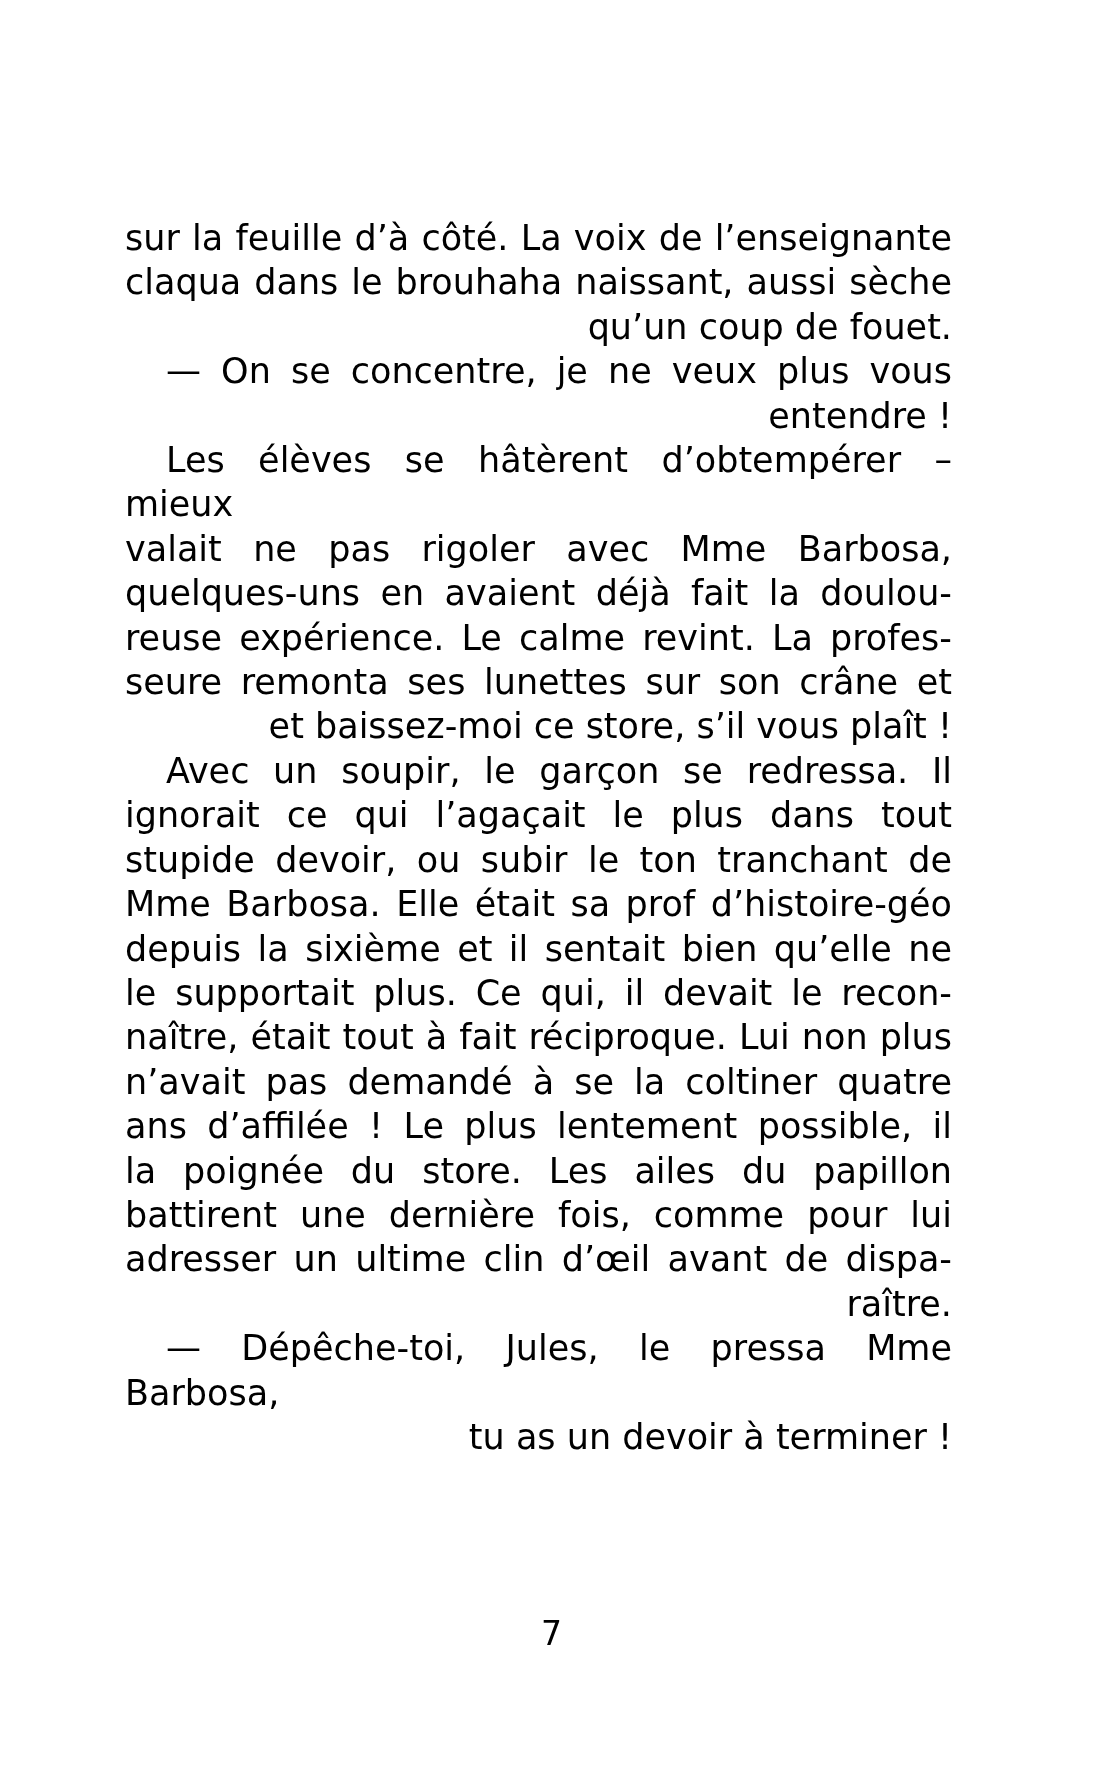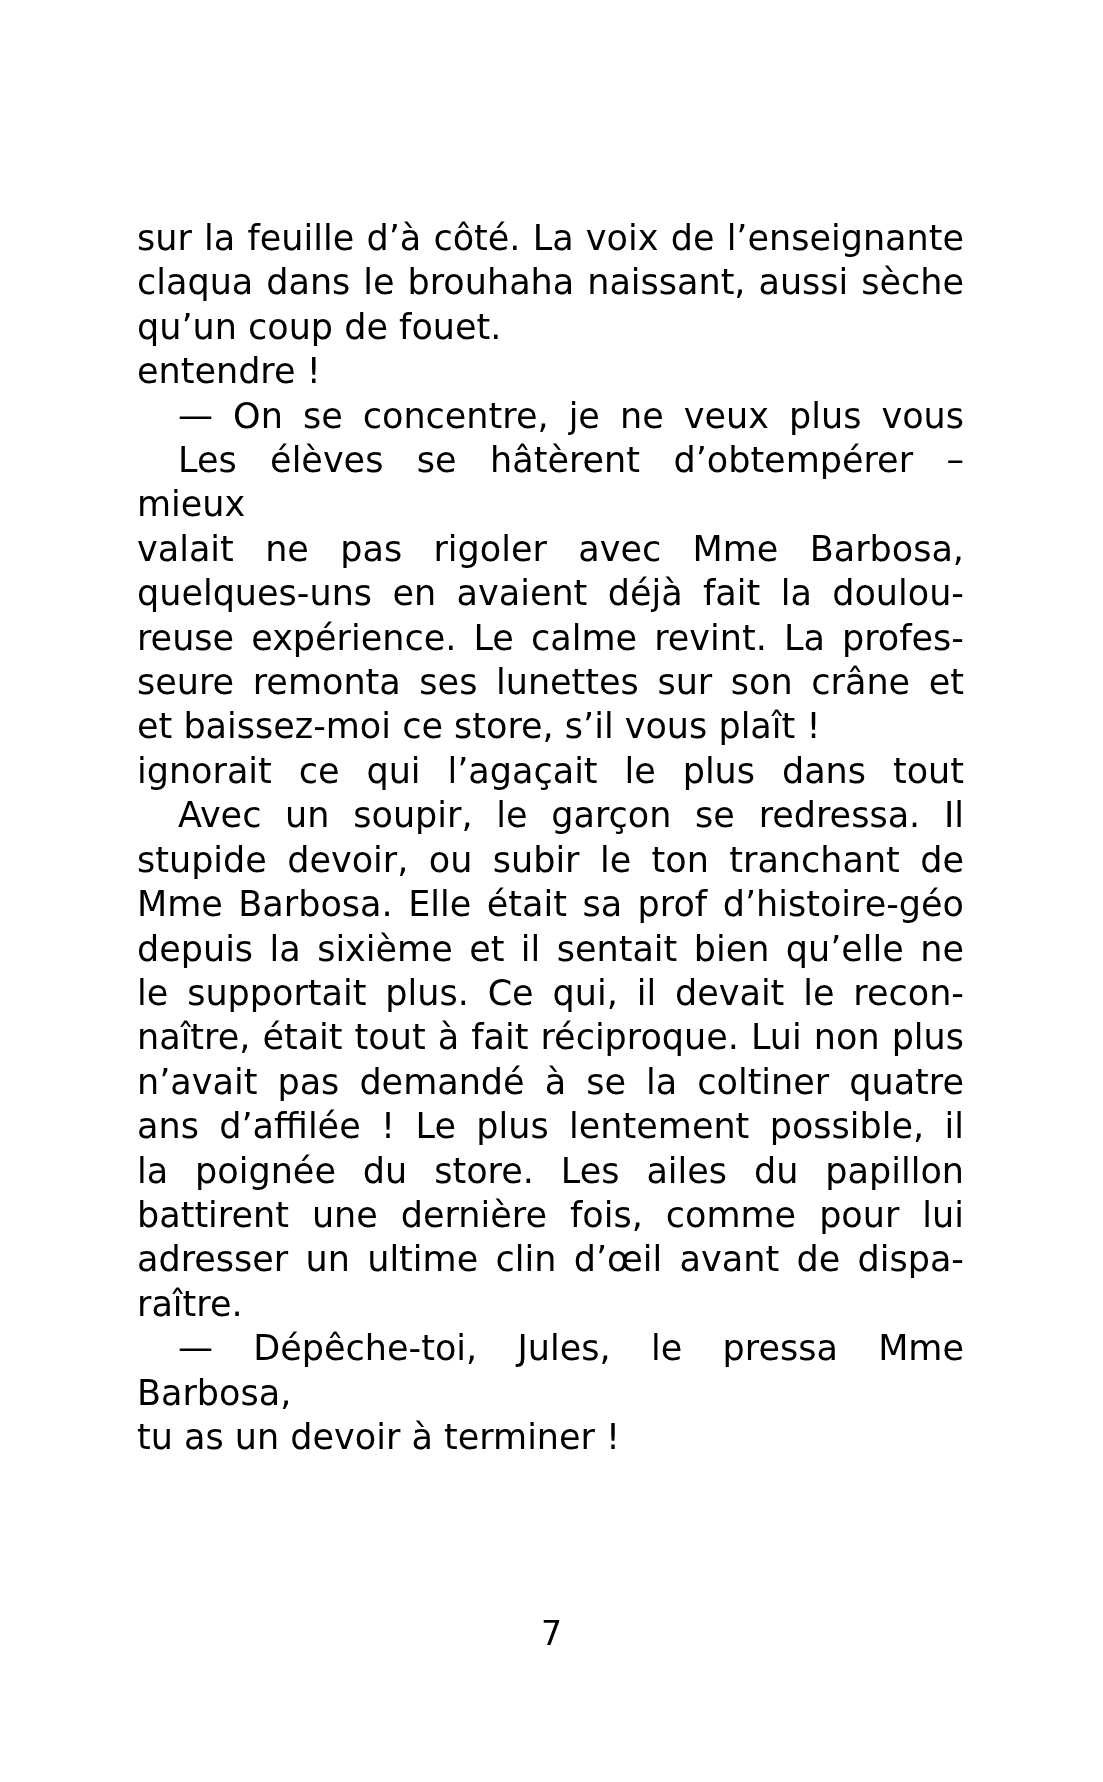--- a/index.html
+++ b/index.html
@@ -11,32 +11,32 @@
     position: relative;
     width: 1103px;
     height: 1782px;
     background: #ffffff;
     color: #000000;
     font-family: "DejaVu Sans", sans-serif;
     overflow: hidden;
   }
   .text-block {
     position: absolute;
-    left: 137px;
+    left: 125px;
     top: 216px;
     width: 827px;
     font-size: 35px;
     line-height: 44.4px;
   }
   .para {
     margin: 0;
     padding: 0;
   }
   .line {
-    text-align: left;
+    text-align: right;
   }
   .line.just {
     text-align: justify;
     text-align-last: justify;
   }
   .line.indent {
     text-indent: 41px;
   }
   .page-number {
     position: absolute;
@@ -52,36 +52,36 @@
 <body>
 
 <div class="page">
   <div class="text-block" id="text-block">
       <div class="para">
         <div class="line just">sur la feuille d’à côté. La voix de l’enseignante</div>
         <div class="line just">claqua dans le brouhaha naissant, aussi sèche</div>
         <div class="line">qu’un coup de fouet.</div>
       </div>
       <div class="para">
+        <div class="line just indent">— On se concentre, je ne veux plus vous</div>
         <div class="line">entendre !</div>
-        <div class="line just indent">— On se concentre, je ne veux plus vous</div>
       </div>
       <div class="para">
         <div class="line just indent">Les élèves se hâtèrent d’obtempérer – mieux</div>
         <div class="line just">valait ne pas rigoler avec Mme Barbosa,</div>
         <div class="line just">quelques-uns en avaient déjà fait la doulou-</div>
         <div class="line just">reuse expérience. Le calme revint. La profes-</div>
         <div class="line just">seure remonta ses lunettes sur son crâne et</div>
       </div>
       <div class="para">
         <div class="line">et baissez-moi ce store, s’il vous plaît !</div>
       </div>
       <div class="para">
+        <div class="line just indent">Avec un soupir, le garçon se redressa. Il</div>
         <div class="line just">ignorait ce qui l’agaçait le plus dans tout</div>
-        <div class="line just indent">Avec un soupir, le garçon se redressa. Il</div>
         <div class="line just">stupide devoir, ou subir le ton tranchant de</div>
         <div class="line just">Mme Barbosa. Elle était sa prof d’histoire-géo</div>
         <div class="line just">depuis la sixième et il sentait bien qu’elle ne</div>
         <div class="line just">le supportait plus. Ce qui, il devait le recon-</div>
         <div class="line just">naître, était tout à fait réciproque. Lui non plus</div>
         <div class="line just">n’avait pas demandé à se la coltiner quatre</div>
         <div class="line just">ans d’affilée ! Le plus lentement possible, il</div>
         <div class="line just">la poignée du store. Les ailes du papillon</div>
         <div class="line just">battirent une dernière fois, comme pour lui</div>
         <div class="line just">adresser un ultime clin d’œil avant de dispa-</div>

